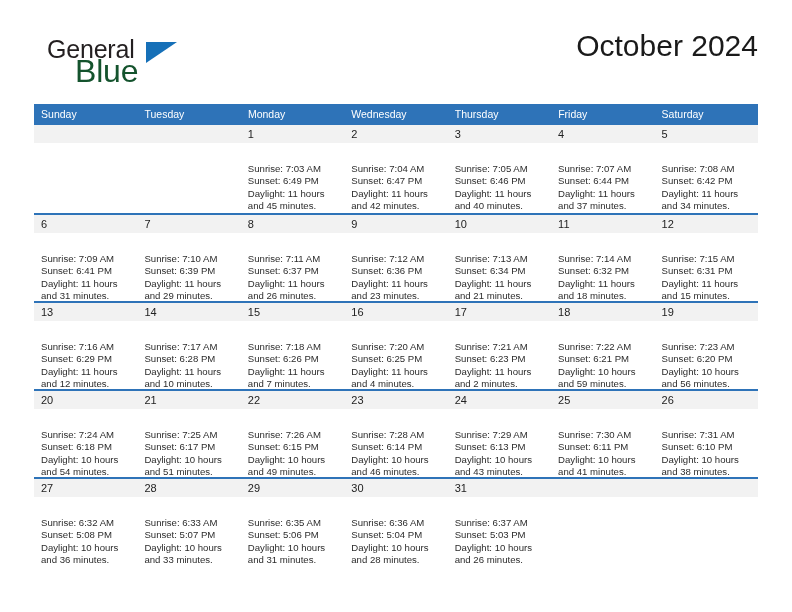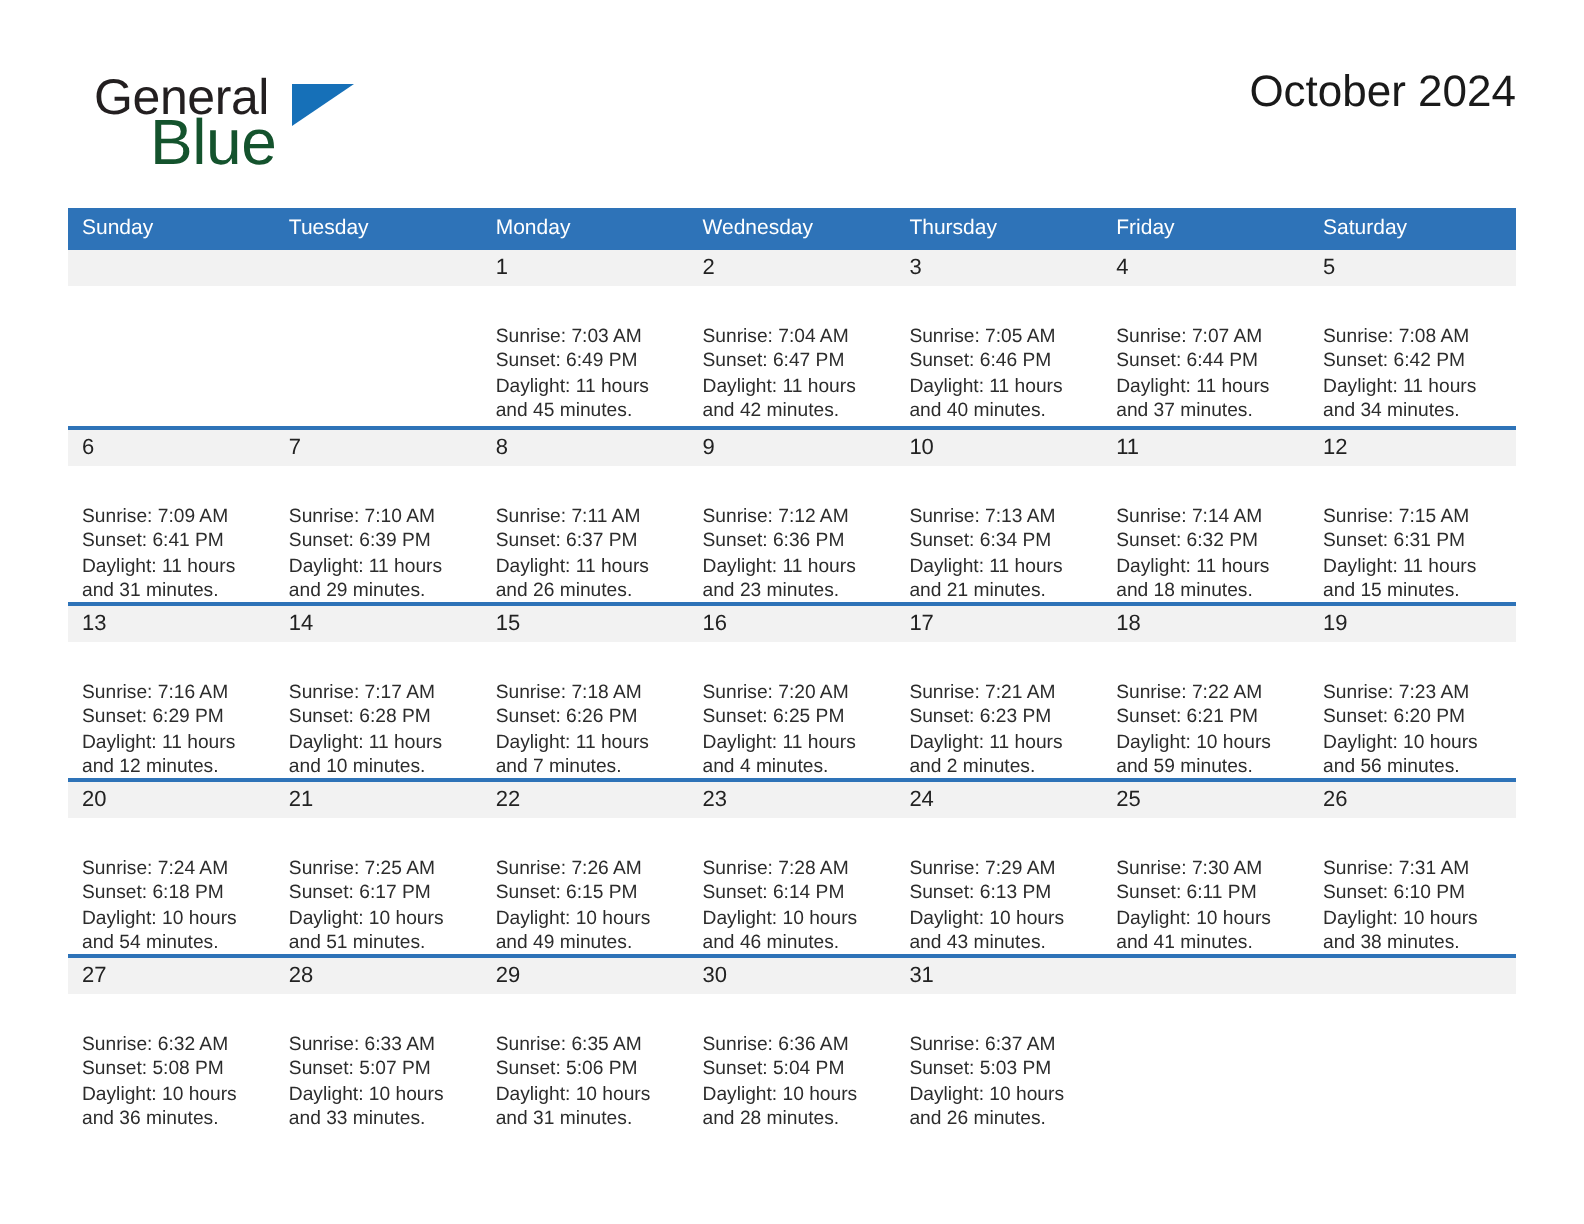--- a/index.html
+++ b/index.html
@@ -67,21 +67,21 @@
   }
 
   .title-block {
     position: absolute;
     right: 34px;
     top: 30px;
     text-align: right;
     width: 420px;
   }
   .cal-title {
-    font-size: 22px;
+    font-size: 30px;
     line-height: 32px;
     color: #1a1a1a;
     font-weight: normal;
     margin: 0;
   }
   .cal-sub {
     font-size: 15px;
     line-height: 22px;
     color: #1a1a1a;
     margin-top: 7px;
@@ -91,20 +91,21 @@
   .calendar {
     position: absolute;
     left: 34px;
     top: 104px;
     width: 724px;
   }
   .dayhead-row {
     display: flex;
     background: #2e73b8;
     height: 21px;
+    justify-content: flex-end;
   }
   .dayhead {
     flex: 1 1 0;
     color: #ffffff;
     font-size: 10.5px;
     line-height: 21px;
     padding-left: 7px;
     box-sizing: border-box;
     white-space: nowrap;
     overflow: hidden;

